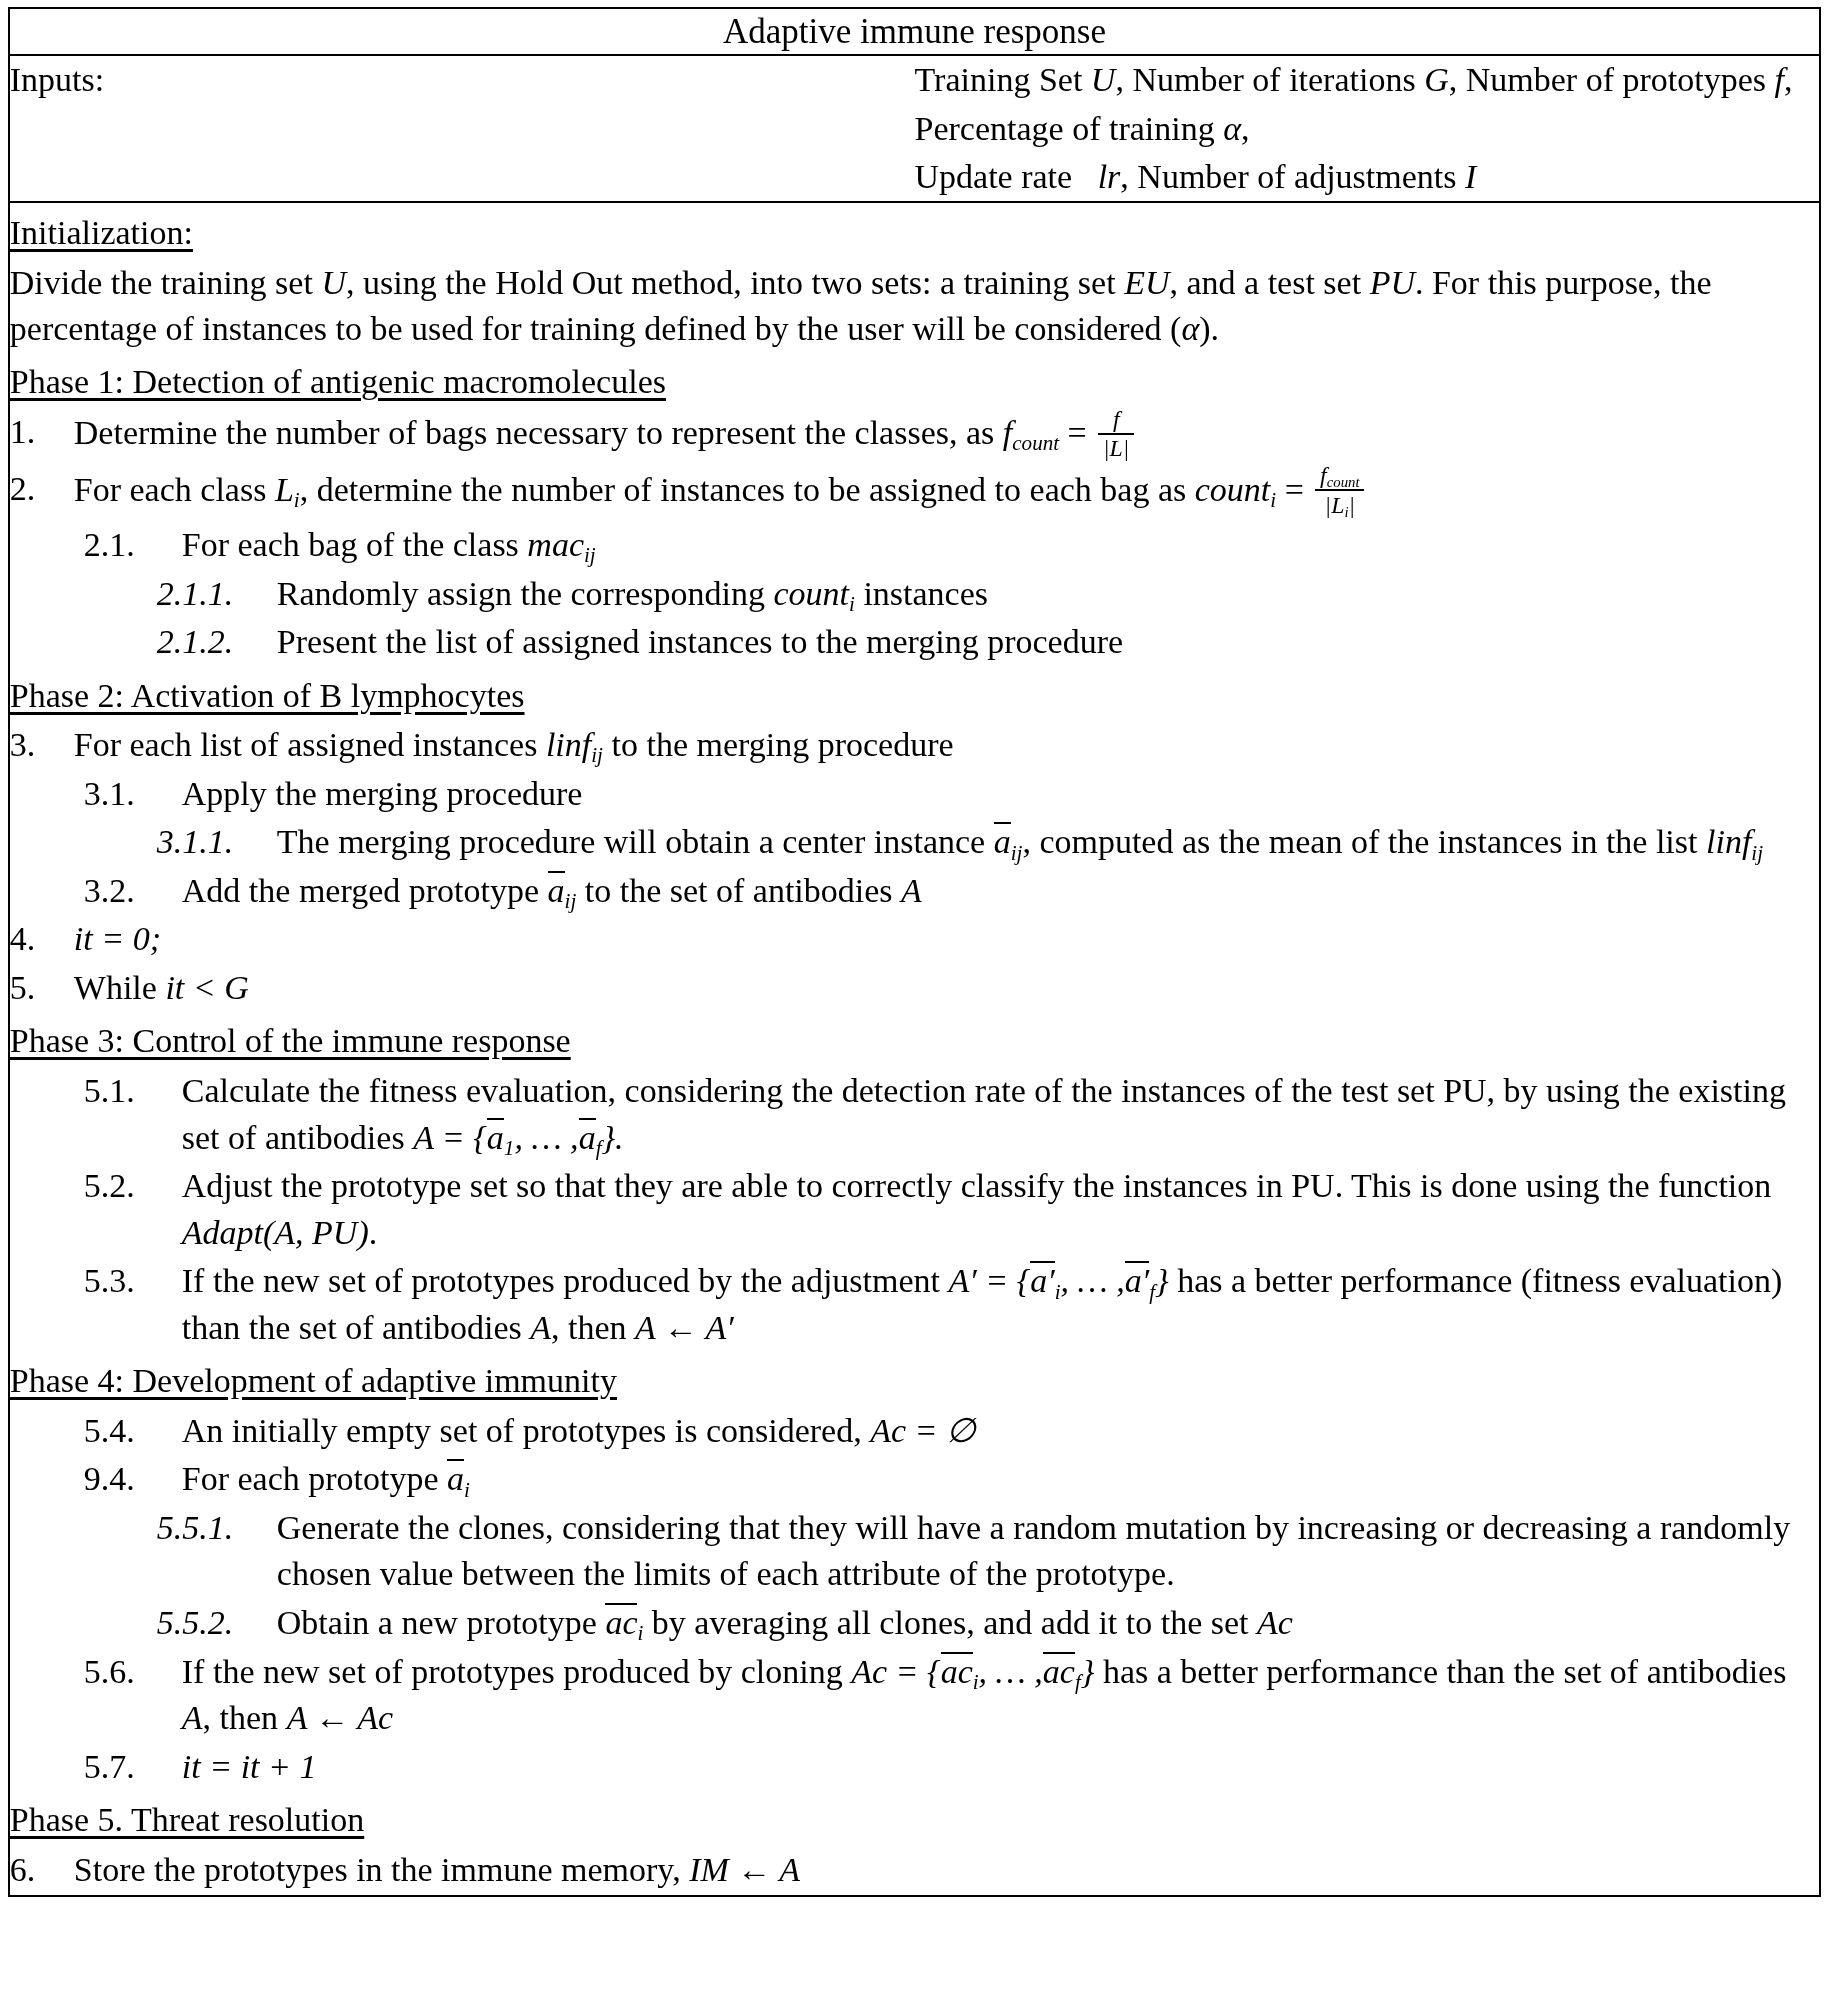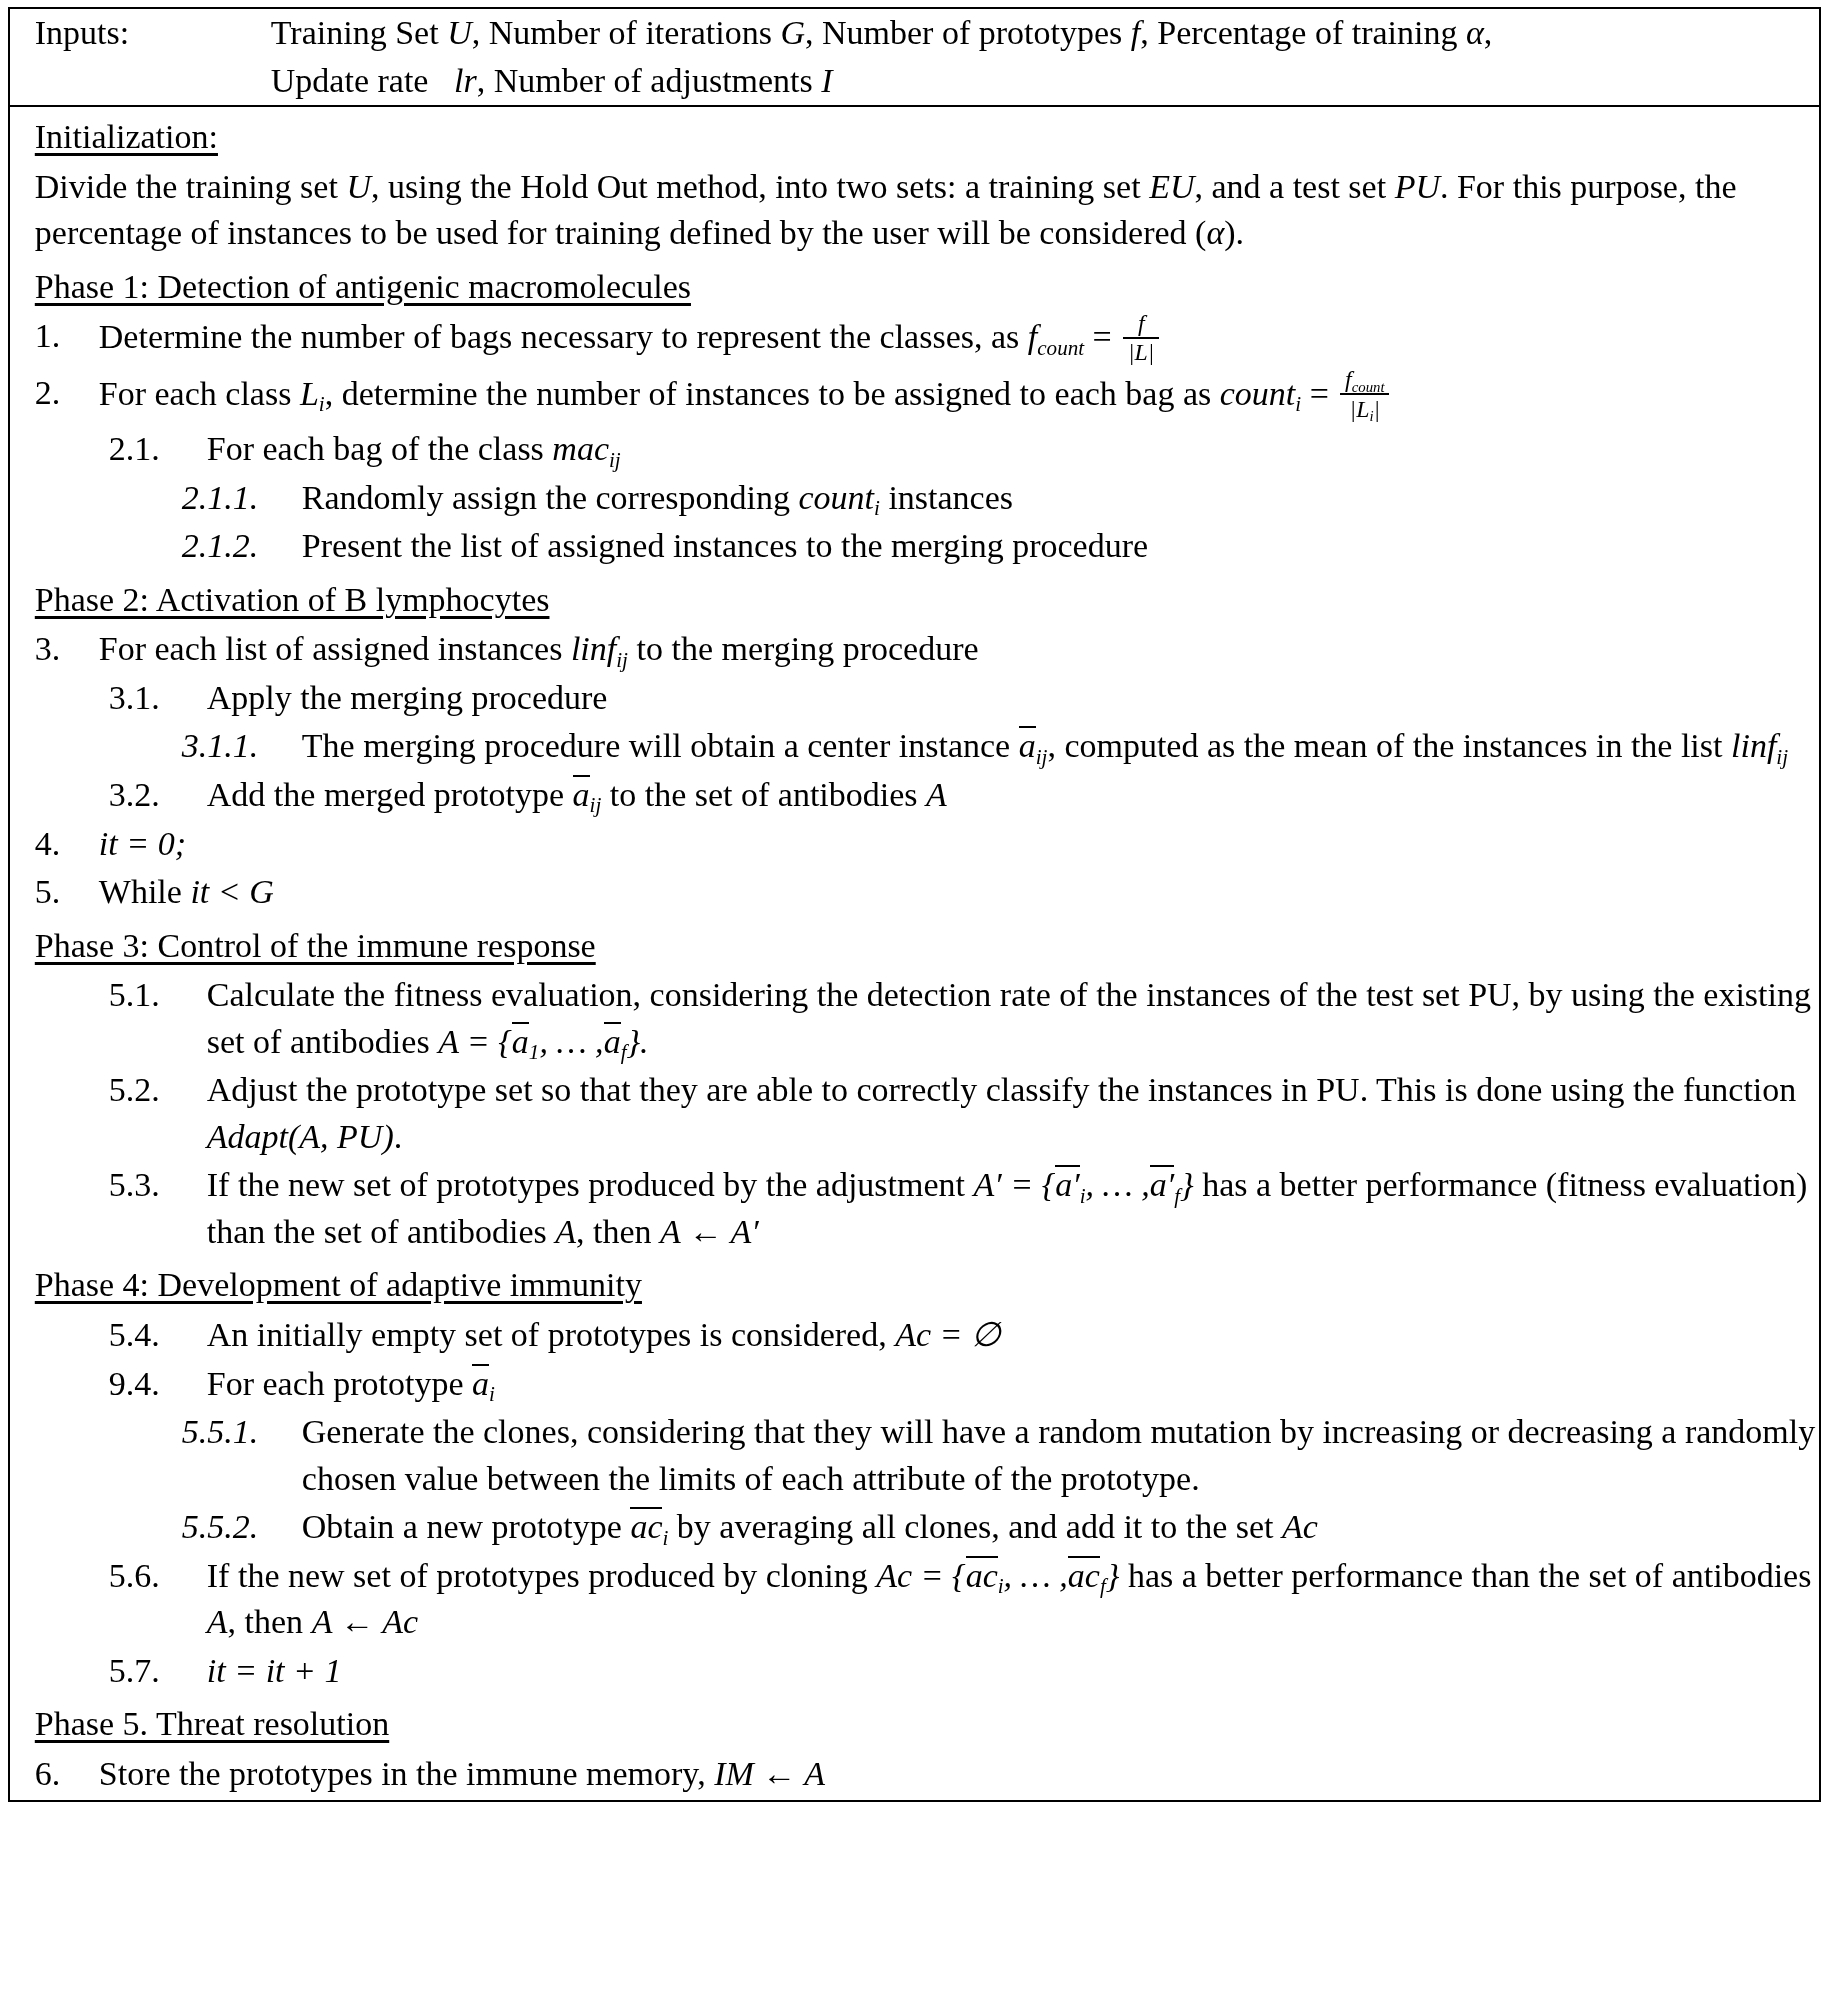--- a/index.html
+++ b/index.html
@@ -24,21 +24,20 @@
     border: 2.5px solid #000;
     table-layout: fixed;
   }
   .algo-table td {
     border: 0;
     padding: 0;
     vertical-align: top;
   }
   .rule-row td {
     border-top: 2.5px solid #000;
-    padding-left: 25px;
   }
   
   .title-cell {
     text-align: center;
     font-size: 35px;
     line-height: 1.30;
     padding: 6.9px 0 7.8px 0;
   }
   
   .io-label {
@@ -118,20 +117,23 @@
   }
   .arrow { font-style: normal; }
 </style>
 </head>
 <body>
 
 <div class="page">
   <table class="algo-table">
 
     <tbody>
+        <tr>
+      <td class="title-cell" colspan="2">Adaptive immune response</td>
+    </tr>
 
     <tr class="rule-row">
       <td class="io-label">Inputs:</td>
       <td class="io-value">
         <span class="ln">
           <span>Training Set</span>
           <i>U</i><span>, Number of iterations</span>
           <i>G</i><span>, Number of prototypes</span>
           <i>f</i><span>, Percentage of training</span>
           <i>α</i><span>,</span>

